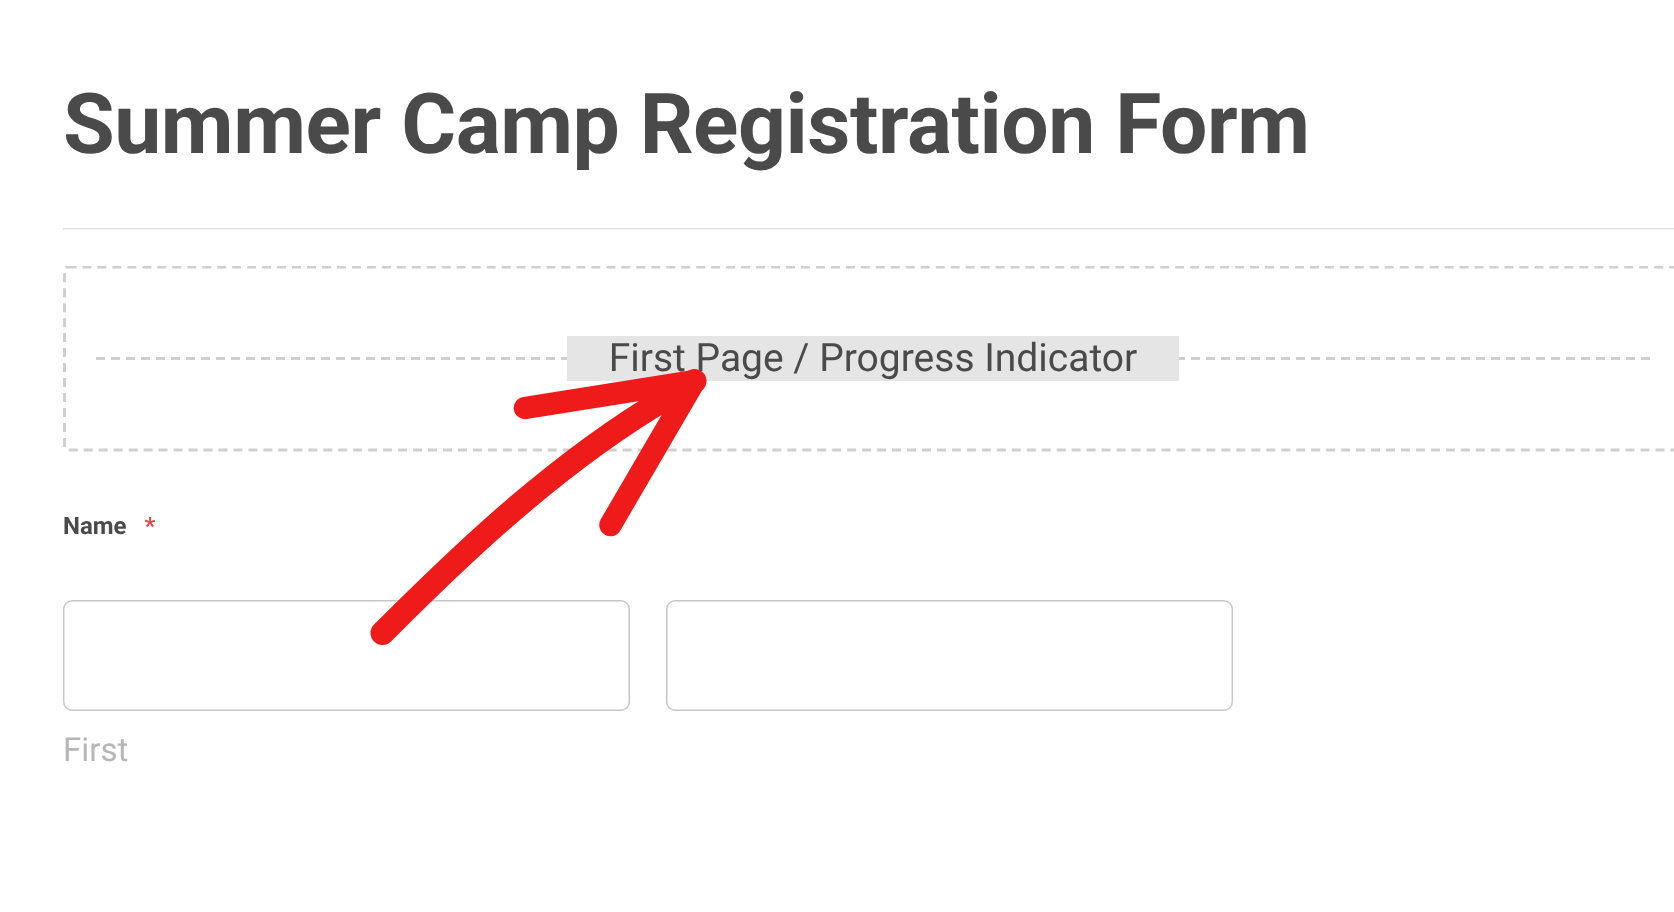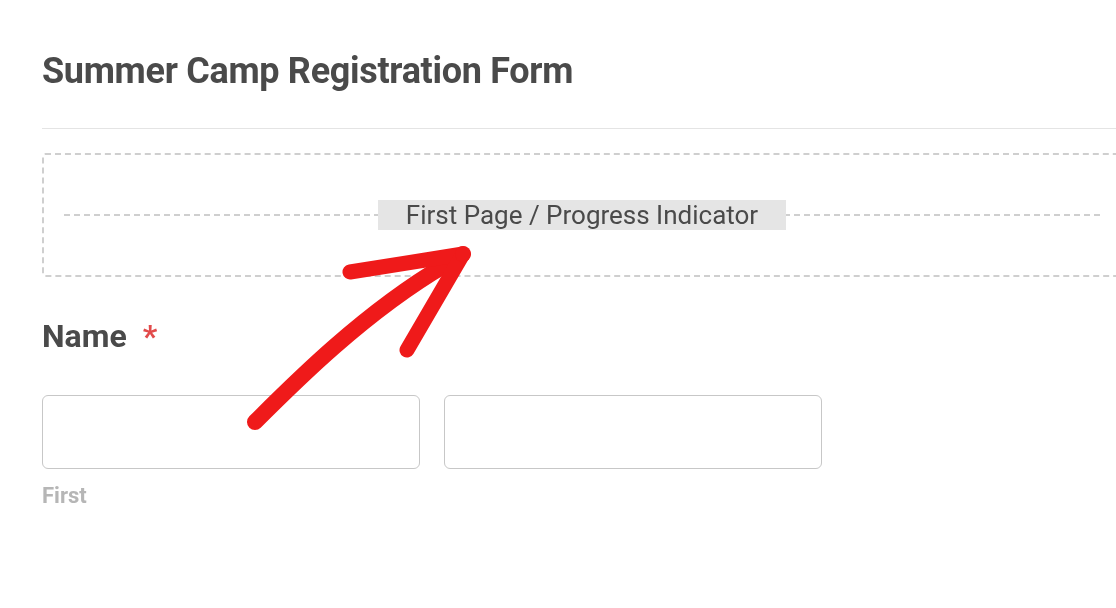--- a/index.html
+++ b/index.html
@@ -12,21 +12,21 @@
       overflow: hidden;
       position: relative;
     }
     .page {
       padding: 50px 0 0 42px;
       width: 100%;
       height: 100%;
       position: relative;
     }
     h1.form-title {
-      font-size: 36px;
+      font-size: 56px;
       font-weight: 700;
       color: #4a4a4a;
       letter-spacing: -0.3px;
       margin-bottom: 36px;
     }
     .title-divider {
       border: none;
       border-top: 1px solid #e4e4e4;
       width: 1080px;
       margin: 0 0 24px 0;
@@ -56,21 +56,21 @@
       background: #e5e5e5;
       padding: 0 28px;
       font-size: 26px;
       font-weight: 400;
       color: #4a4a4a;
     }
     .field-wrapper {
       margin-top: 40px;
     }
     .field-label {
-      font-size: 32px;
+      font-size: 16px;
       font-weight: 700;
       color: #4a4a4a;
     }
     .field-label .required-asterisk {
       color: #e24b4b;
       margin-left: 8px;
       font-weight: 700;
     }
     .name-inputs-row {
       display: flex;
@@ -89,21 +89,21 @@
       padding: 8px 14px;
       border: 1px solid #c7c7c7;
       border-radius: 6px;
       background: #ffffff;
       color: #333;
     }
     .sub-label {
       font-size: 22px;
       color: #b6b6b6;
       margin-top: 14px;
-      font-weight: 700;
+      font-weight: 400;
     }
     
     .annotation-arrow {
       position: absolute;
       left: 235px;
       top: 232px;
       width: 260px;
       height: 200px;
       z-index: 5;
       pointer-events: none;

